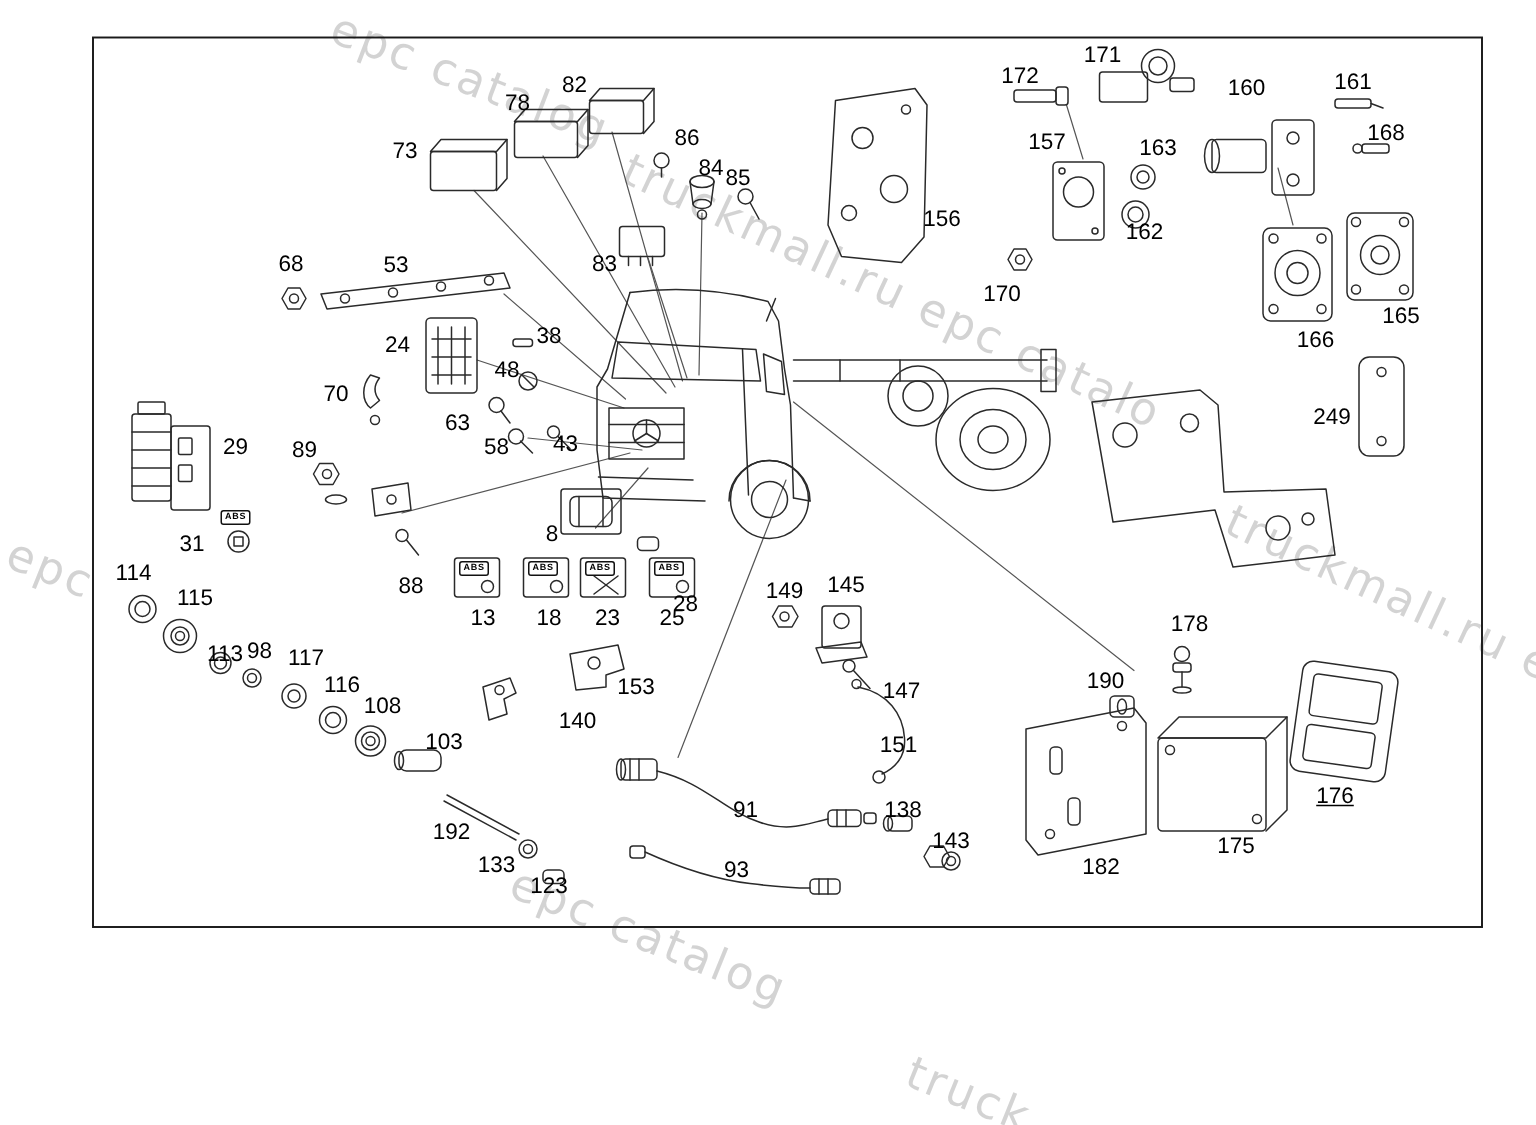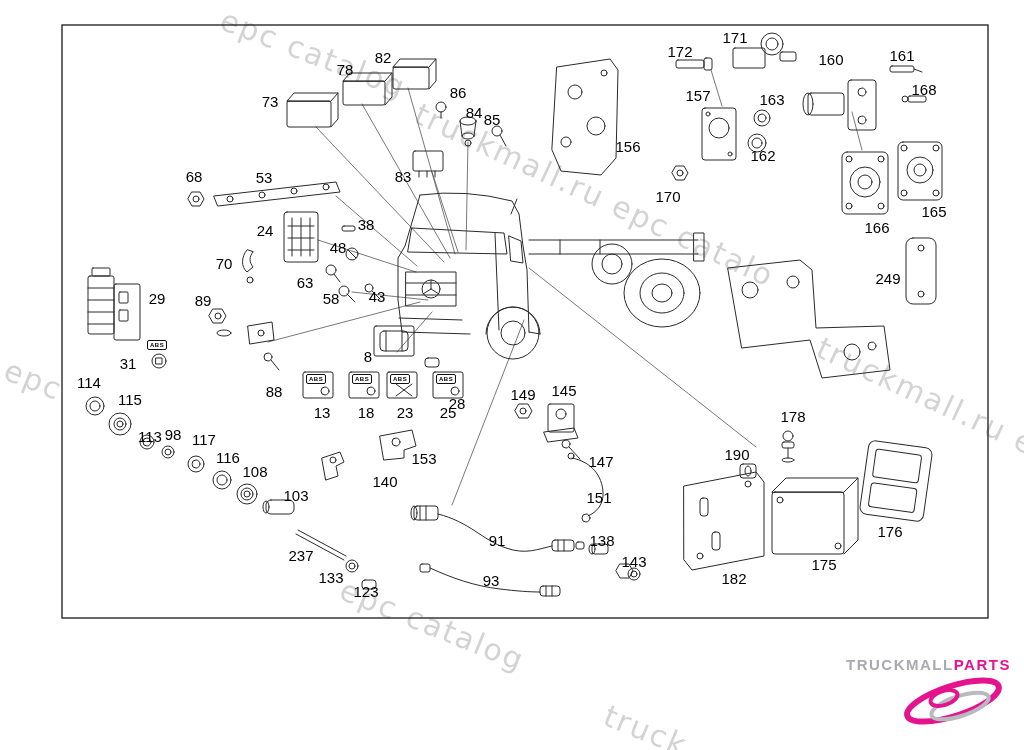--- a/index.html
+++ b/index.html
@@ -408,51 +408,39 @@
       <div class="part-label" style="left: 405px; top: 412px;">23</div>
       <div class="part-label" style="left: 448px; top: 412px;">25</div>
       <div class="part-label" style="left: 89px; top: 382px;">114</div>
       <div class="part-label" style="left: 130px; top: 399px;">115</div>
       <div class="part-label" style="left: 150px; top: 420px; margin-top: 16px;">113</div>
       <div class="part-label" style="left: 173px; top: 434px;">98</div>
       <div class="part-label" style="left: 204px; top: 439px;">117</div>
       <div class="part-label" style="left: 228px; top: 457px;">116</div>
       <div class="part-label" style="left: 255px; top: 471px;">108</div>
       <div class="part-label" style="left: 296px; top: 495px;">103</div>
-      <div class="part-label" style="left: 301px; top: 555px;">237</div>
+      <div class="part-label" style="left: 301px; top: 555px;">192</div>
       <div class="part-label" style="left: 331px; top: 577px;">133</div>
       <div class="part-label" style="left: 366px; top: 591px;">123</div>
       <div class="part-label" style="left: 356px; top: 481px; margin-left: 29px;">140</div>
       <div class="part-label" style="left: 424px; top: 458px;">153</div>
       <div class="part-label" style="left: 523px; top: 394px;">149</div>
       <div class="part-label" style="left: 564px; top: 390px;">145</div>
       <div class="part-label" style="left: 557px; top: 461px; margin-left: 44px;">147</div>
       <div class="part-label" style="left: 599px; top: 497px;">151</div>
       <div class="part-label" style="left: 497px; top: 540px;">91</div>
       <div class="part-label" style="left: 491px; top: 580px;">93</div>
       <div class="part-label" style="left: 602px; top: 540px;">138</div>
       <div class="part-label" style="left: 634px; top: 561px;">143</div>
       <div class="part-label" style="left: 737px; top: 454px;">190</div>
       <div class="part-label" style="left: 793px; top: 416px;">178</div>
       <div class="part-label" style="left: 824px; top: 564px;">175</div>
       <div class="part-label" style="left: 734px; top: 578px;">182</div>
-      <div class="part-label" style="left: 890px; top: 531px;">176</div>
+      <div class="part-label" style="left: 890px; top: 531px; text-decoration: underline;">176</div>
       <div class="abs-box" style="left: 147px; top: 340px;">ABS</div>
       <div class="abs-box" style="left: 306px; top: 374px;">ABS</div>
       <div class="abs-box" style="left: 352px; top: 374px;">ABS</div>
       <div class="abs-box" style="left: 390px; top: 374px;">ABS</div>
       <div class="abs-box" style="left: 436px; top: 374px;">ABS</div>
     </div>
 
-  <div class="logo">
-    <div class="logo-text">
-      <span style="color: rgb(169, 169, 178);">TRUCKMALL</span><span style="color: rgb(230, 19, 142);">PARTS</span>
-    </div>
-    <svg class="swirl" width="130" height="62" viewBox="0 0 130 62">
-      <g fill="none">
-        <ellipse cx="65" cy="28" rx="48" ry="15" stroke="#e6138e" stroke-width="6" transform="rotate(-18 65 28)"></ellipse>
-        <ellipse cx="72" cy="33" rx="30" ry="10" stroke="#b9b9c0" stroke-width="4" transform="rotate(-18 72 33)"></ellipse>
-        <ellipse cx="56" cy="25" rx="14" ry="7" stroke="#e6138e" stroke-width="4" transform="rotate(-18 56 25)"></ellipse>
-      </g>
-    </svg>
-  </div>
 
 </div>
 
 </body></html>

